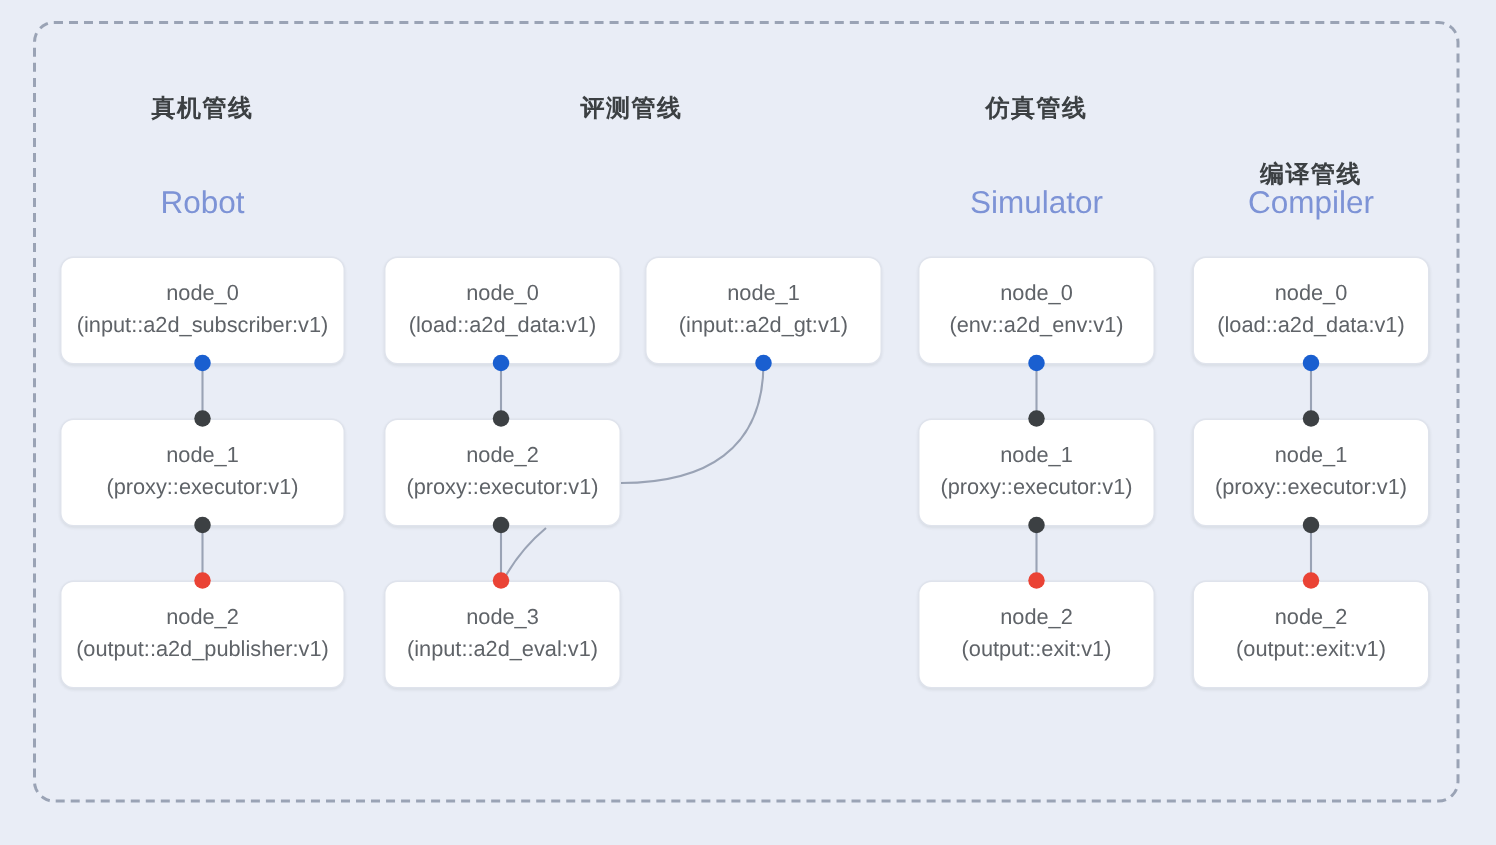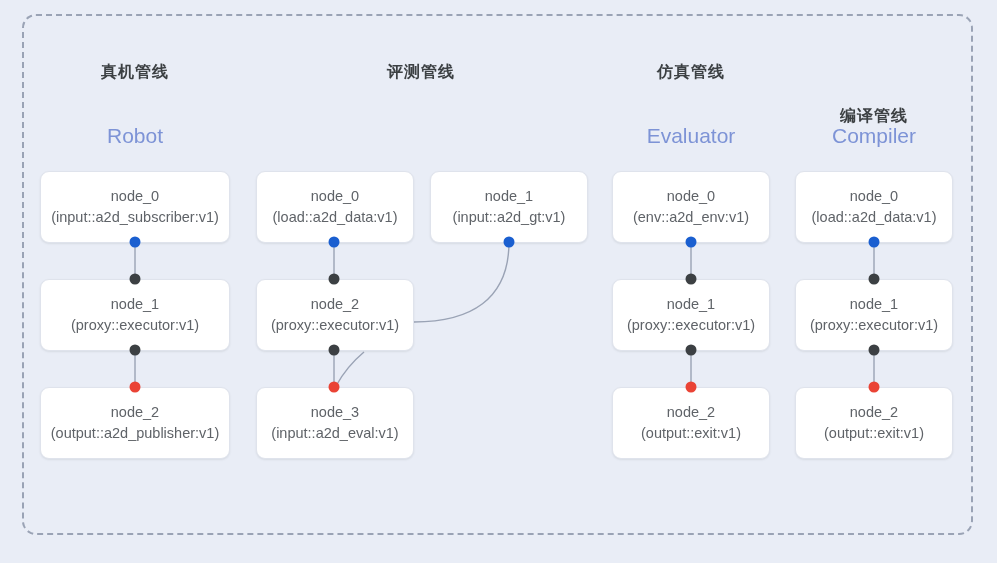--- a/index.html
+++ b/index.html
@@ -161,21 +161,21 @@
   <div class="port port-in" style="left:334px; top:279px;"></div>
   <div class="port port-in" style="left:334px; top:350px;"></div>
 
   <div class="node" style="left:256px; top:387px; width:158px; height:72px;align-items:center;">
     <div class="n-name">node_3</div>
     <div class="n-type">(input::a2d_eval:v1)</div>
   </div>
   <div class="port port-sink" style="left:334px; top:387px;"></div>
 
   <div class="col-title" style="left:601px; top:62px; width:180px;">仿真管线</div>
-  <div class="col-sub" style="left:601px; top:124px; width:180px;">Evaluator</div>
+  <div class="col-sub" style="left:601px; top:124px; width:180px;">Simulator</div>
 
   <div class="node" style="left:612px; top:171px; width:158px; height:72px;">
     <div class="n-name">node_0</div>
     <div class="n-type">(env::a2d_env:v1)</div>
   </div>
   <div class="port port-out" style="left:691px; top:242px;"></div>
 
   <div class="node" style="left:612px; top:279px; width:158px; height:72px;">
     <div class="n-name">node_1</div>
     <div class="n-type">(proxy::executor:v1)</div>

